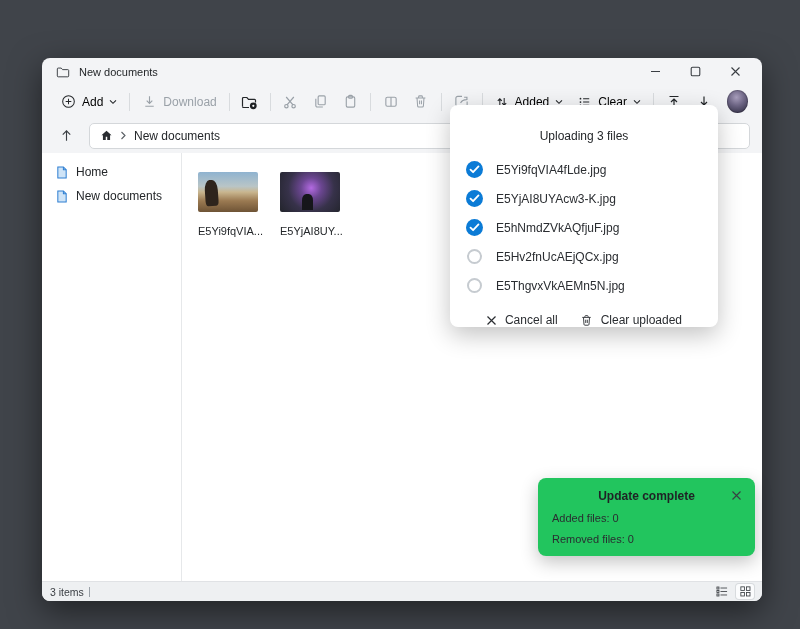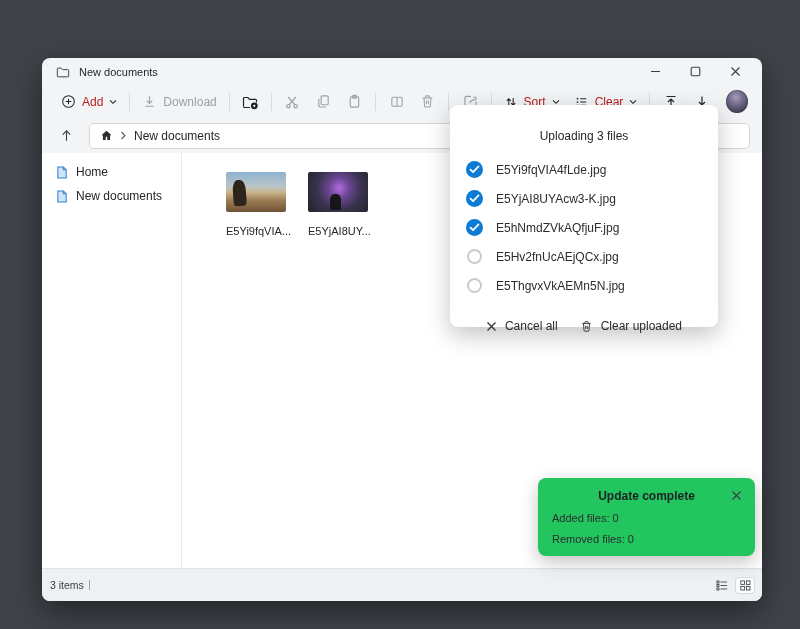--- a/index.html
+++ b/index.html
@@ -11,76 +11,76 @@
   .window { position:absolute; left:42px; top:58px; width:720px; height:543px;
             background:#f3f4f6; border-radius:8px; overflow:hidden;
             box-shadow:0 10px 32px rgba(0,0,0,.5); display:flex; flex-direction:column; }
   .titlebar { height:27px; display:flex; align-items:center; gap:9px; padding:0 10px 0 14px; flex:0 0 auto; }
   .titlebar-title { font-size:11px; color:#24272a; }
   .win-controls { margin-left:auto; display:flex; align-items:center; gap:26px; padding-right:10px; }
   .win-btn { display:flex; align-items:center; justify-content:center; width:14px; height:14px; }
 
   
   .toolbar { height:33px; display:flex; align-items:center; padding:0 14px 0 12px; flex:0 0 auto; }
-  .tb-btn { display:flex; align-items:center; gap:6px; font-size:12px; color:#b91c1c;
+  .tb-btn { display:flex; align-items:center; gap:6px; font-size:12px; color:#000000;
             padding:4px 7px; border-radius:4px; white-space:nowrap; }
   .tb-btn.disabled { color:#9aa1a8; }
   .tb-icon-btn { width:32px; height:26px; display:flex; align-items:center; justify-content:center; border-radius:4px; }
   .tb-sep { width:1px; height:18px; background:#d8dbde; margin:0 5px; flex:0 0 auto; }
   .tb-spacer { flex:1; }
   .upload-wrap { position:relative; }
   .badge { position:absolute; right:-2px; bottom:-4px; min-width:13px; height:13px; border-radius:7px;
            background:#0b7bd6; color:#fff; font-size:9px; display:flex; align-items:center;
            justify-content:center; padding:0 3px; }
   .avatar { width:23px; height:23px; border-radius:50%; margin-left:8px;
             background:radial-gradient(circle at 45% 32%, #a79dbb 0%, #6d6584 42%, #413d55 78%, #2c2a3c 100%);
             box-shadow:0 0 0 1px rgba(0,0,0,.15) inset; }
 
   
   .pathbar { height:35px; display:flex; align-items:center; gap:11px; padding:0 12px 0 12px; flex:0 0 auto; }
   .up-btn { width:24px; height:24px; display:flex; align-items:center; justify-content:center; }
   .address { flex:1; height:26px; background:#ffffff; border:1px solid #d4d7da; border-radius:5px;
              display:flex; align-items:center; gap:7px; padding:0 10px; font-size:12px; color:#24272a; }
 
   
-  .content { flex:1; min-height:0; background:#fff; display:flex;gap:28px; }
+  .content { flex:1; min-height:0; background:#fff; display:flex; }
   .sidebar { width:140px; flex:0 0 auto; border-right:1px solid #e6e8ea; padding-top:7px; }
   .side-item { display:flex; align-items:center; gap:8px; padding:4px 14px; height:24px;
                font-size:12px; color:#24272a; }
   .main { flex:1; padding:15px 0 0 16px; display:flex; align-items:flex-start; gap:4px; }
   .tile { width:78px; display:flex; flex-direction:column; align-items:flex-start; gap:13px; padding-top:4px; }
   .thumb { width:60px; height:40px; border-radius:2px; position:relative; overflow:hidden; }
   .thumb-desert { background:linear-gradient(180deg,#8fb3d0 0%,#b9c5c6 36%,#c9b68f 50%,#9b7a52 72%,#6e5335 100%); }
   .thumb-desert::after { content:""; position:absolute; left:7px; top:8px; width:13px; height:26px;
             background:#2e241c; border-radius:40% 40% 20% 20%; transform:rotate(-4deg); }
   .thumb-purple { background:radial-gradient(circle at 52% 40%, #b36ae2 0%, #6b4691 26%, #37324a 58%, #22242b 100%); }
   .thumb-purple::after { content:""; position:absolute; left:22px; bottom:2px; width:11px; height:16px;
             background:#15161a; border-radius:40% 40% 0 0; }
   .tile-name { font-size:11px; color:#24272a; }
 
   
-  .statusbar { height:33px; flex:0 0 auto; background:#eef0f2; border-top:1px solid #e0e2e5;
+  .statusbar { height:20px; flex:0 0 auto; background:#eef0f2; border-top:1px solid #e0e2e5;
                display:flex; align-items:center; padding:0 8px; font-size:10.5px; color:#3a3e43; gap:5px; }
   .sb-sep { width:1px; height:10px; background:#9aa1a8; }
   .sb-right { margin-left:auto; display:flex; align-items:center; gap:5px; }
   .sb-icon-btn { width:18px; height:15px; display:flex; align-items:center; justify-content:center; border-radius:3px; }
   .sb-icon-btn.raised { background:#fbfcfd; box-shadow:0 0 0 1px #d8dbde; }
 
   
   .upload-panel { position:absolute; left:450px; top:105px; width:268px; height:222px; background:#fff;
                   border-radius:8px; box-shadow:0 8px 24px rgba(0,0,0,.24); padding:13px 16px 10px;
                   display:flex; flex-direction:column; }
   .panel-title { text-align:center; font-size:12px; color:#24272a; margin:11px 0 12px; }
   .u-row { display:flex; align-items:center; gap:13px; height:29px; }
   .status-circle { width:17px; height:17px; border-radius:50%; flex:0 0 auto;
                    display:flex; align-items:center; justify-content:center; }
   .status-circle.done { background:#0b7bd6; }
   .status-circle.pending { background:#fff; border:2px solid #c6cbd0; width:15px; height:15px; margin:0 1px; }
   .u-name { font-size:12px; color:#2a2d31; white-space:nowrap; }
-  .panel-footer { display:flex; justify-content:center; gap:14px; margin-top:17px; }
+  .panel-footer { display:flex; justify-content:center; gap:14px; margin-top:11px; }
   .footer-btn { display:flex; align-items:center; gap:8px; font-size:12px; color:#2a2d31; padding:2px 4px; }
 
   
   .toast { position:absolute; left:538px; top:478px; width:217px; height:78px; background:#22c55e;
            border-radius:8px; box-shadow:0 6px 18px rgba(0,0,0,.24); padding:9px 14px; }
   .toast-title { text-align:center; font-size:12px; font-weight:bold; color:#1f2225; margin-top:2px; }
   .toast-close { position:absolute; right:11px; top:9px; width:16px; height:16px;
                  display:flex; align-items:center; justify-content:center; }
   .toast-line { font-size:11px; color:#2a2d31; margin-top:9px; }
 
@@ -208,21 +208,21 @@
 
       <div class="tb-spacer"></div>
 
       <div class="tb-sep"></div>
       <div class="tb-btn">
         <span>
           <svg class="ico" width="14" height="14" viewBox="0 0 16 16">
               <path d="M5.5 12.5v-8M3.2 6.7l2.3-2.4 2.3 2.4M10.5 3.5v8M8.2 9.3l2.3 2.4 2.3-2.4" fill="none" stroke="#24272a" stroke-width="1.2"></path>
             </svg>
         </span>
-        <span>Sort</span>
+        <span>Added</span>
         <span>
           <svg class="ico" width="8" height="6" viewBox="0 0 8 6">
               <path d="M1 1.3l3 3 3-3" fill="none" stroke="#24272a" stroke-width="1.1"></path>
             </svg>
         </span>
       </div>
       <div class="tb-btn">
         <span>
           <svg class="ico" width="15" height="14" viewBox="0 0 16 16">
               <circle cx="3.4" cy="4.2" r="1" fill="#24272a"></circle>

